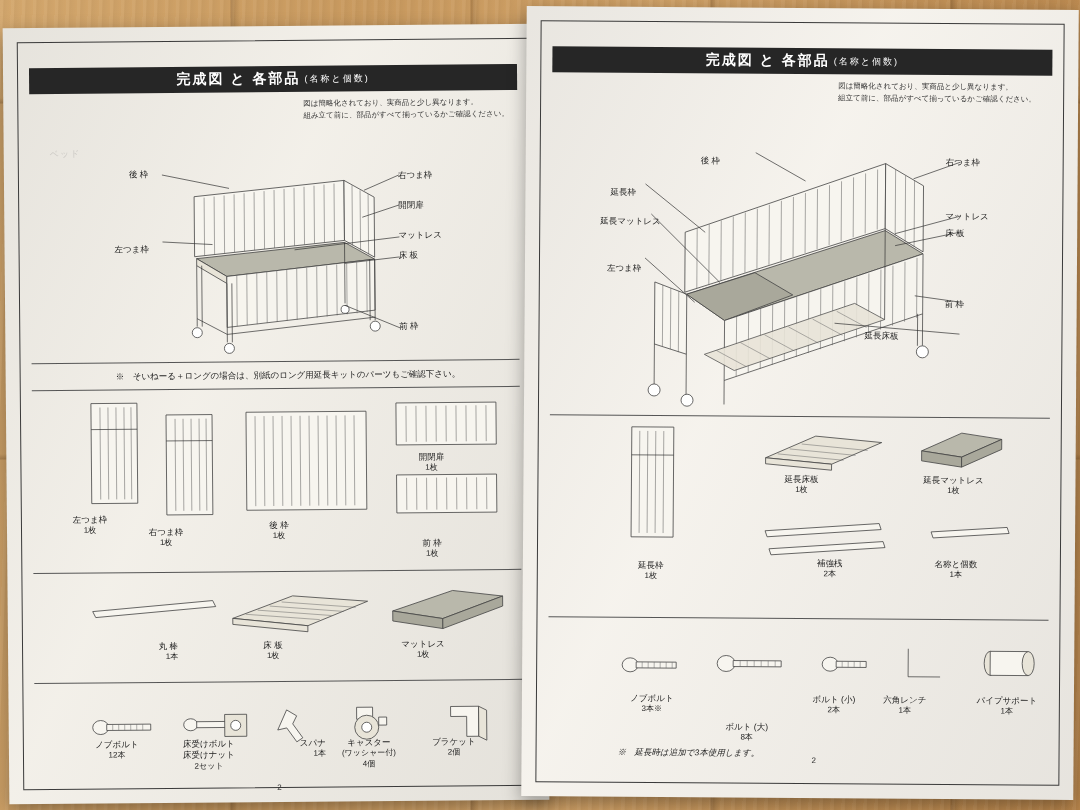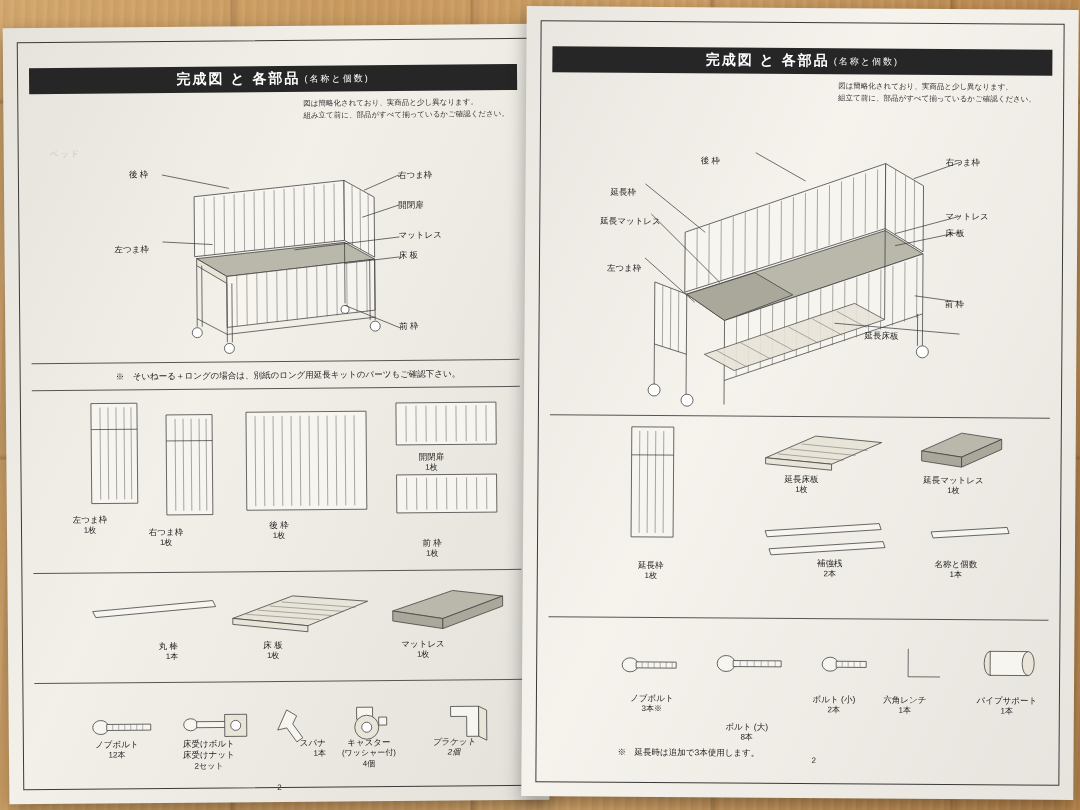--- a/index.html
+++ b/index.html
@@ -376,21 +376,21 @@
   </div>
   <div class="partcap" style="left:247px;top:712px;width:70px;text-align:right;">
     <div>スパナ</div>
     <div class="n">1本</div>
   </div>
   <div class="partcap" style="left:320px;top:712px;width:80px;">
     <div>キャスター</div>
     <div class="n">(ワッシャー付)</div>
     <div class="n">4個</div>
   </div>
-  <div class="partcap" style="left:410px;top:712px;width:70px;font-style:italic;">
+  <div class="partcap" style="left:410px;top:712px;width:70px;">
     <div>ブラケット</div>
     <div class="n">2個</div>
   </div>
 
   <div class="pagenum" style="left:268px;top:757px;">2</div>
 </div>
 
 <div class="sheet" id="sheet-right">
   <div class="page-border"></div>
 
@@ -624,16 +624,16 @@
   </div>
   <div class="partcap" style="left:343px;top:686px;width:80px;">
     <div>六角レンチ</div>
     <div class="n">1本</div>
   </div>
   <div class="partcap" style="left:440px;top:686px;width:90px;">
     <div>パイプサポート</div>
     <div class="n">1本</div>
   </div>
 
-  <div class="noteline" style="left:96px;top:740px;">※　延長時は追加で3本使用します。</div>
+  <div class="noteline" style="left:96px;top:740px;font-style:italic;">※　延長時は追加で3本使用します。</div>
 
   <div class="pagenum" style="left:290px;top:748px;">2</div>
 </div>
 
 </body></html>

